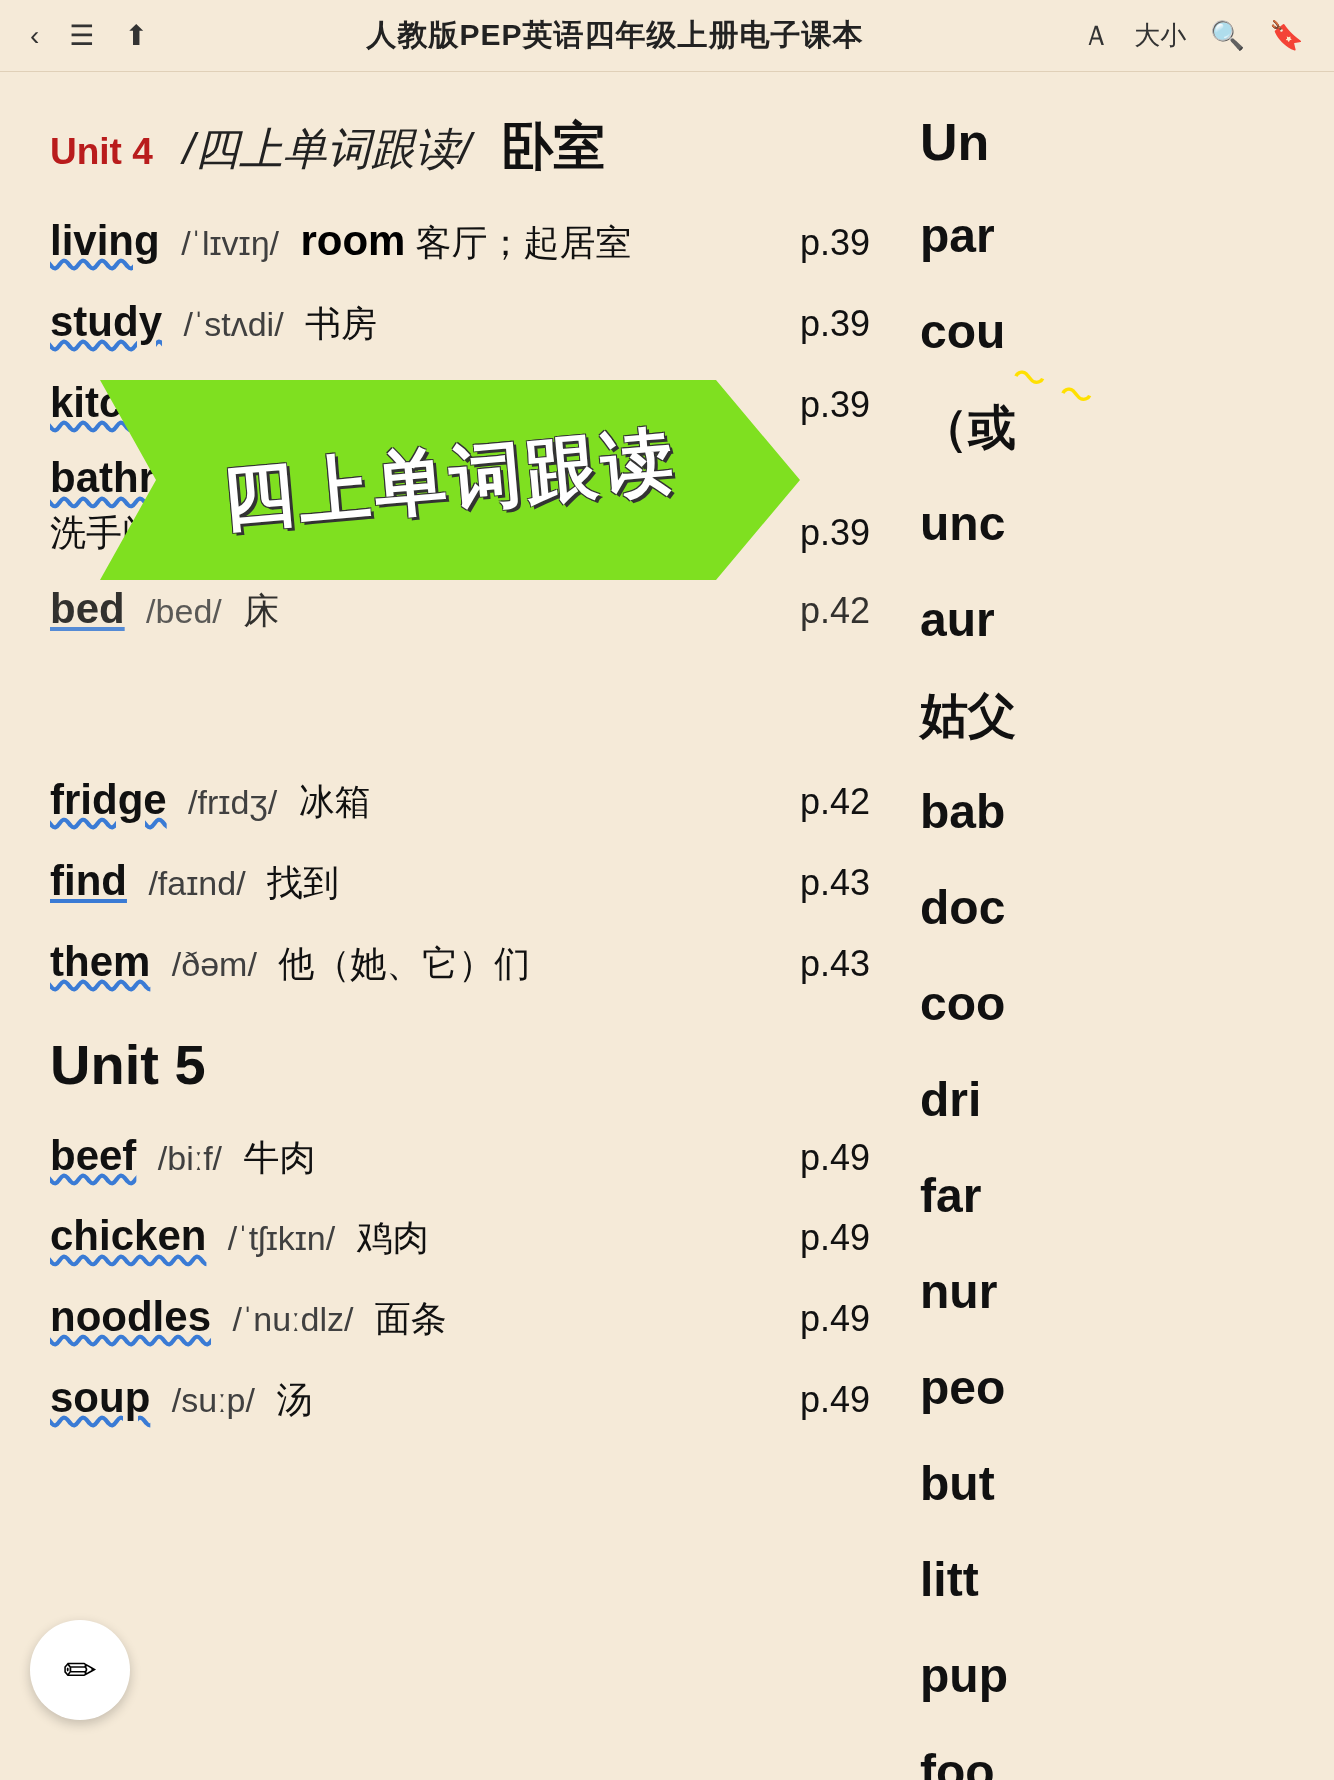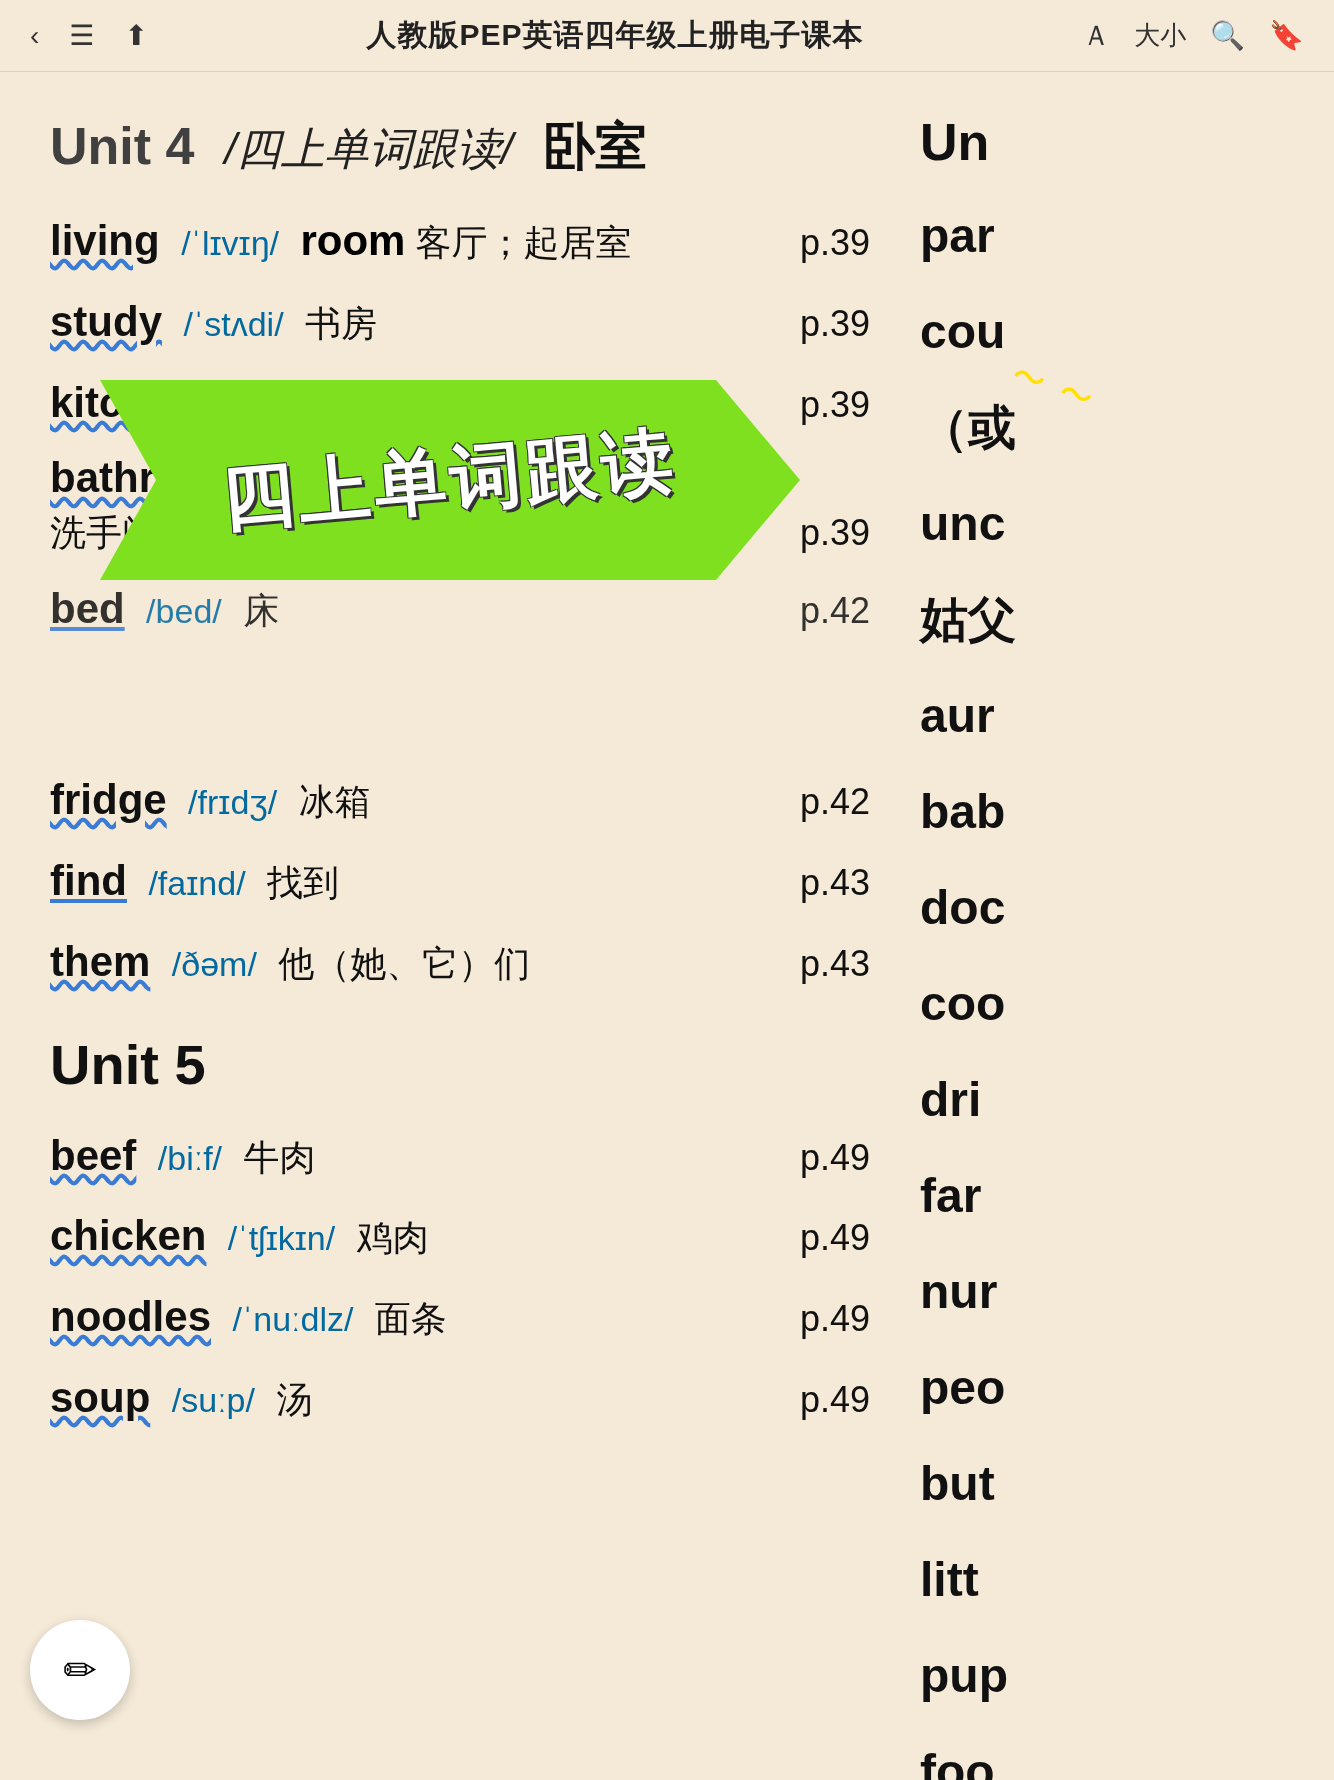--- a/index.html
+++ b/index.html
@@ -80,23 +80,23 @@
     
     .unit4-heading {
       display: flex;
       align-items: baseline;
       gap: 30px;
       margin-bottom: 30px;
     }
 
     .unit4-label {
       font-family: 'cursive', 'Comic Sans MS', sans-serif;
-      font-size: 52px;
-      font-weight: bold;
-      color: #404040;
+      font-size: 37px;
+      font-weight: bold;
+      color: #b91c1c;
       white-space: nowrap;
     }
 
     .unit4-word {
       font-family: 'cursive', 'Comic Sans MS', sans-serif;
       font-size: 62px;
       font-weight: bold;
       color: #111;
     }
 
@@ -128,21 +128,21 @@
       font-size: 42px;
       color: #111;
       text-decoration: underline;
       text-decoration-color: #3a7bd5;
       text-decoration-style: wavy;
       text-underline-offset: 4px;
     }
 
     .vocab-phonetic {
       font-size: 34px;
-      color: #0369a1;
+      color: #404040;
       margin: 0 12px;
     }
 
     .vocab-chinese {
       font-size: 36px;
       color: #111;
       flex: 1;
     }
 
     .vocab-page {
@@ -394,22 +394,22 @@
     </div>
 
   </div>
 
   <div class="right-col">
     <span class="right-unit-label">Un</span>
     <span class="right-word">par</span>
     <span class="right-word">cou</span>
     <span class="right-word">（或</span>
     <span class="right-word">unc</span>
+    <span class="right-word">aur</span>
     <span class="right-word">姑父</span>
-    <span class="right-word">aur</span>
     <span class="right-word">bab</span>
     <span class="right-word">doc</span>
     <span class="right-word">coo</span>
     <span class="right-word">dri</span>
     <span class="right-word">far</span>
     <span class="right-word">nur</span>
     <span class="right-word">peo</span>
     <span class="right-word">but</span>
     <span class="right-word">litt</span>
     <span class="right-word">pup</span>

